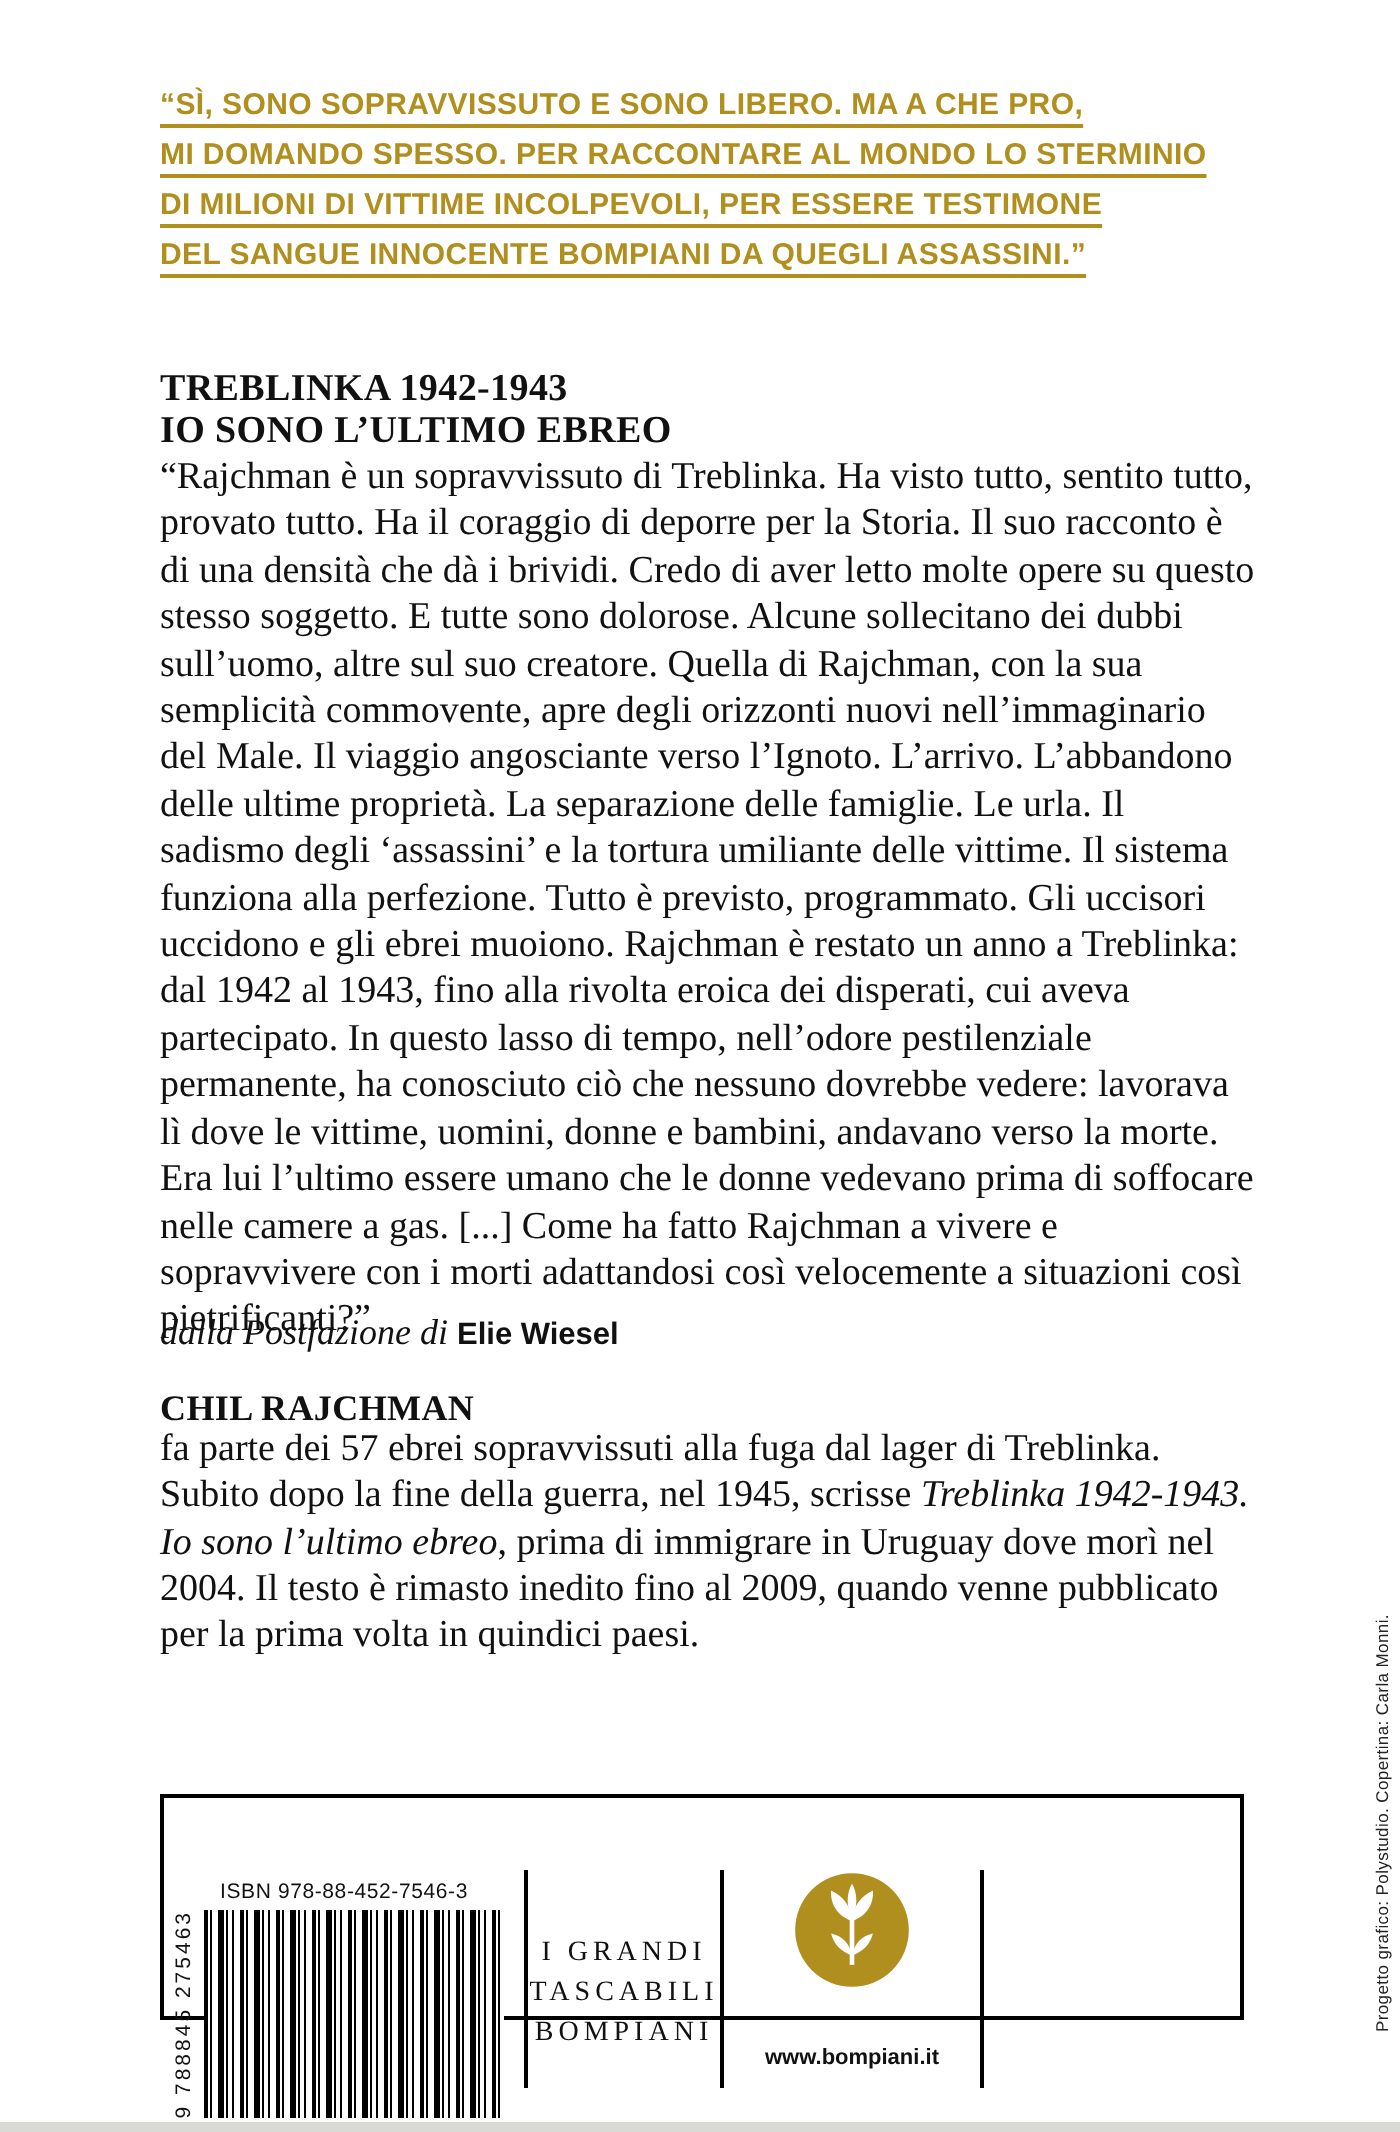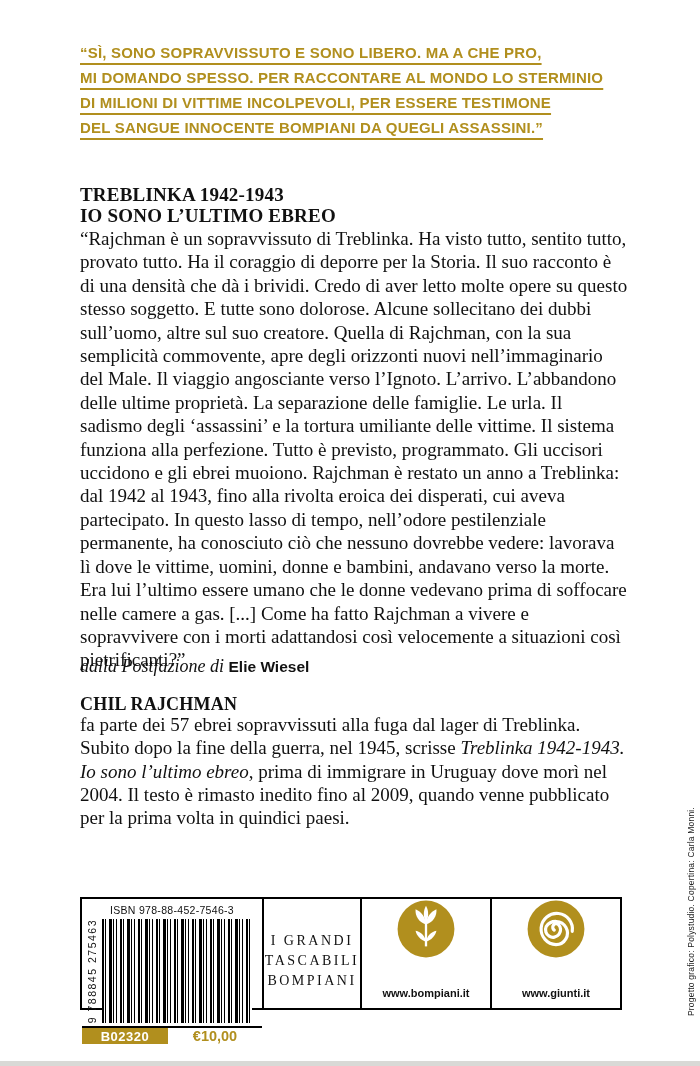--- a/index.html
+++ b/index.html
@@ -47,21 +47,21 @@
   .bio {
     position:absolute; left:80px; top:713px; width:548px;
     font-size:19px; line-height:23.3px;
   }
   .bio .it { font-style:italic; }
   
   .footer-box {
     position:absolute; left:80px; top:897px; width:542px; height:113px;
     border:2px solid #000; box-sizing:border-box; display:flex; background:#fff;
   }
-  .cell { box-sizing:border-box; height:100%; }
+  .cell { box-sizing:border-box; height:100%;margin-top:36px; }
   .cell-barcode { width:182px; border-right:2px solid #000; display:flex; flex-direction:column; }
   .isbn-label {
     font-family:"Liberation Sans", sans-serif; font-size:10.5px;
     text-align:center; padding-top:5px; letter-spacing:0.3px;
   }
   .barcode-zone { flex:1; display:flex; padding:3px 10px 3px 4px; }
   .barcode-digits {
     width:14px; font-family:"Liberation Sans", sans-serif; font-size:10.5px;
     writing-mode:vertical-rl; transform:rotate(180deg);
     text-align:center; letter-spacing:1.5px;
@@ -167,27 +167,20 @@
         <path d="M50 80 C50 62 50 50 50 36" stroke="#fff" stroke-width="4" fill="none"></path>
         <path d="M50 40 C45 30 45 19 50 10 C55 19 55 30 50 40 Z" fill="#fff"></path>
         <path d="M49 42 C38 38 31 28 32 16 C43 21 49 30 50 42 Z" fill="#fff"></path>
         <path d="M51 42 C62 38 69 28 68 16 C57 21 51 30 50 42 Z" fill="#fff"></path>
         <path d="M50 72 C41 69 34 62 32 53 C42 55 48 62 50 72 Z" fill="#fff"></path>
         <path d="M50 72 C59 69 66 62 68 53 C58 55 52 62 50 72 Z" fill="#fff"></path>
       </svg>
       <div class="url">www.bompiani.it</div>
     </div>
 
-    <div class="cell cell-logo last">
-      <svg class="logo-circle" viewBox="0 0 100 100" xmlns="http://www.w3.org/2000/svg">
-        <circle cx="50" cy="50" r="49" fill="#B18F1E"></circle>
-        <path d="M78 54 A27 27 0 1 0 50 77 A20 20 0 1 0 33 46 A13 13 0 1 0 54 42 A6 6 0 1 0 47 52" stroke="#fff" stroke-width="5.5" fill="none" stroke-linecap="round"></path>
-      </svg>
-      <div class="url">www.giunti.it</div>
-    </div>
 
   </div>
 
   <div class="credits">Progetto grafico: Polystudio. Copertina: Carla Monni.</div>
 
   <div class="bottom-edge"></div>
 
 </div>
 
 </body></html>

